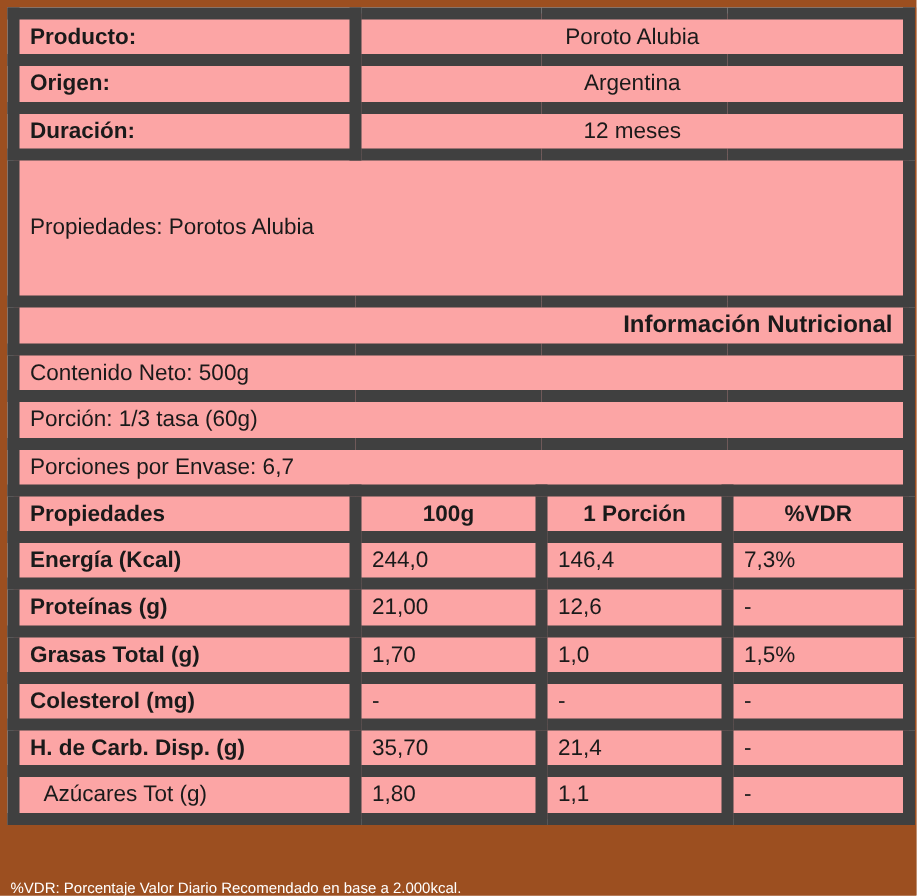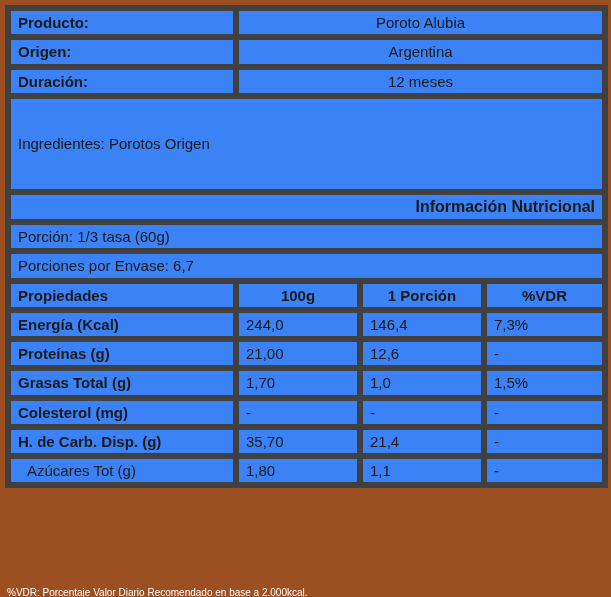--- a/index.html
+++ b/index.html
@@ -24,25 +24,25 @@
   table.nutri {
     border-collapse: collapse;
     table-layout: fixed;
     width: 601px;
     margin: 5px;
     background: #ffffff;
     font-size: 15px;
     color: #1a1a1a;
   }
   table.nutri td {
-    border: 6px solid #404040;
+    border: 8px solid #404040;
     padding: 3px 7px;
     vertical-align: middle;
     line-height: 1.15;
-    background: #3b82f6;
+    background: #fca5a5;
   }
   .bold { font-weight: bold; }
   .center { text-align: center; }
   .right { text-align: left; }
   .left { text-align: left; }
   .row-h { height: 26px; }
   .ing-cell {
     height: 84px;
     vertical-align: top;
     padding-top: 5px;
@@ -82,27 +82,30 @@
       <tr class="row-h">
         <td class="bold left">Origen:</td>
         <td class="center" colspan="3">Argentina</td>
       </tr>
       <tr class="row-h">
         <td class="bold left">Duración:</td>
         <td class="center" colspan="3">12 meses</td>
       </tr>
 
       <tr>
-        <td class="ing-cell left" colspan="4">Ingredientes: Porotos Origen</td>
+        <td class="ing-cell left" colspan="4">Propiedades: Porotos Alubia</td>
       </tr>
 
       <tr class="row-h">
         <td class="section-title" colspan="4">Información Nutricional</td>
       </tr>
 
+      <tr class="row-h">
+        <td class="left" colspan="4">Contenido Neto: 500g</td>
+      </tr>
       <tr class="row-h">
         <td class="left" colspan="4">Porción: 1/3 tasa (60g)</td>
       </tr>
       <tr class="row-h">
         <td class="left" colspan="4">Porciones por Envase: 6,7</td>
       </tr>
 
       <tr class="row-h">
         <td class="bold left">Propiedades</td>
         <td class="bold center">100g</td>

